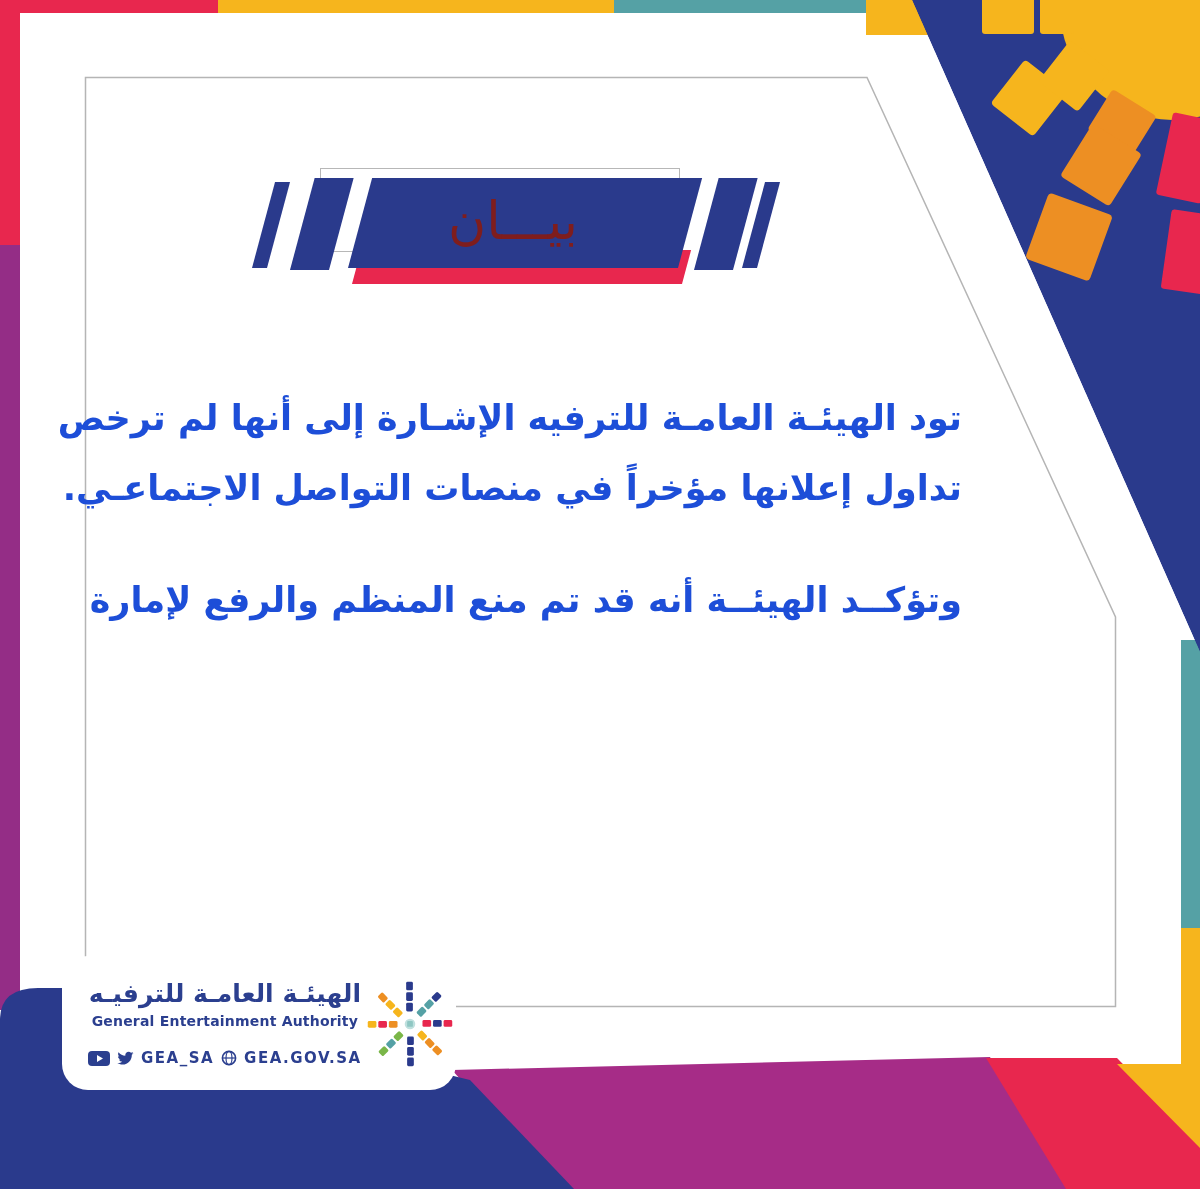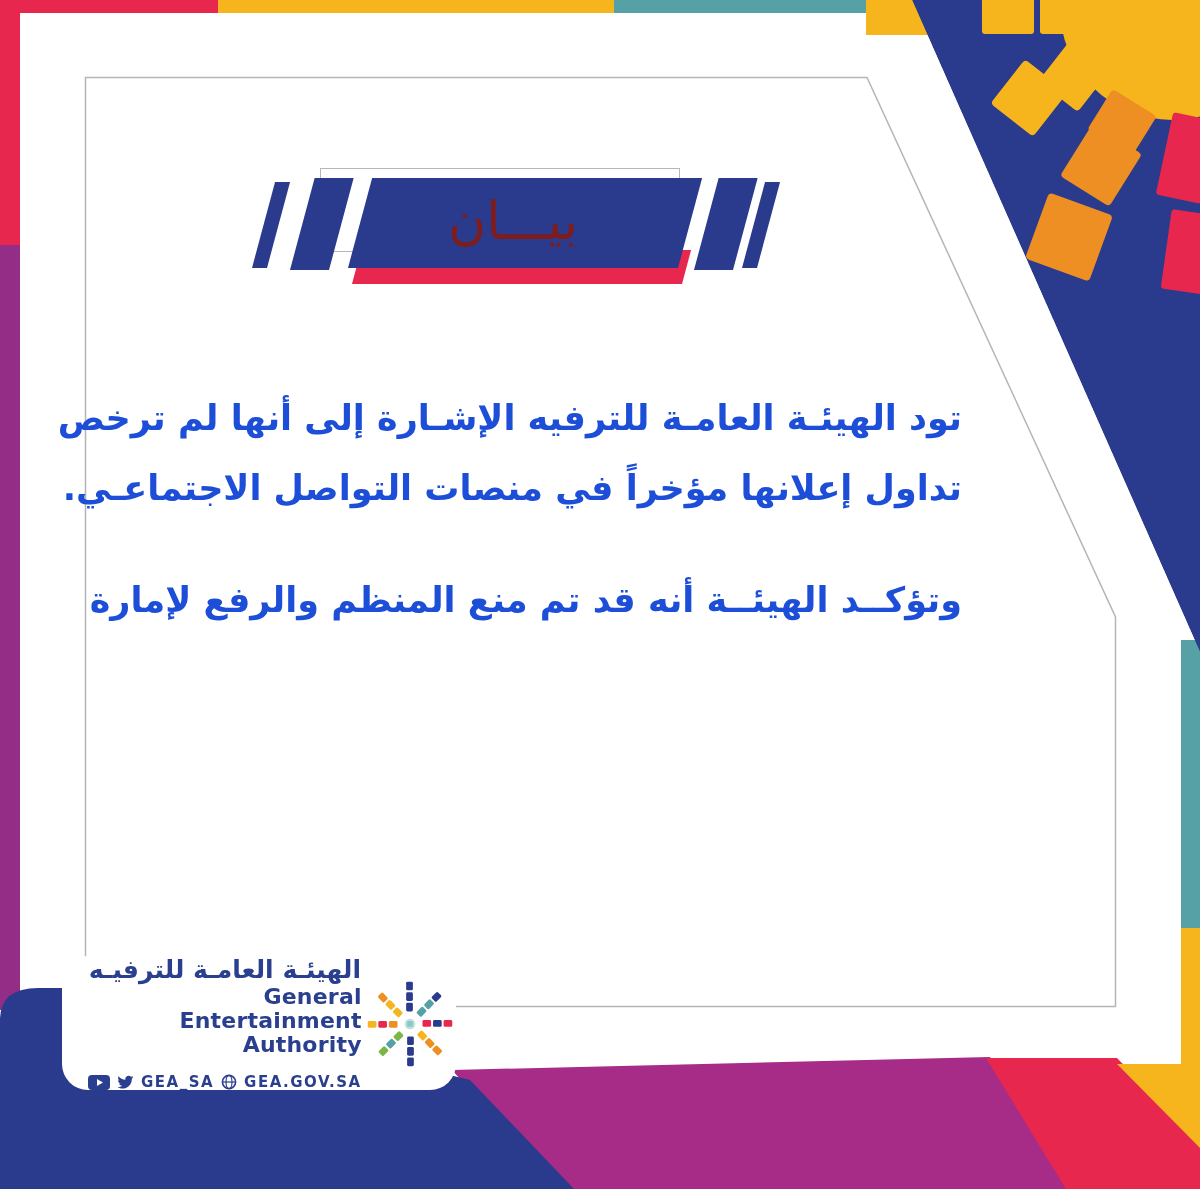--- a/index.html
+++ b/index.html
@@ -49,21 +49,21 @@
   
   .logo-box{
     position:absolute;left:62px;top:956px;width:394px;height:134px;z-index:6;
     background:#ffffff;border-radius:26px;display:flex;flex-direction:row;
     align-items:center;padding:0;box-sizing:border-box;
   }
   .logo-text-col{
     flex:1;padding:10px 0 10px 26px;color:#2b3f8f;
   }
   .logo-ar{direction:rtl;text-align:center;font-size:25px;font-weight:700;line-height:30px;}
-  .logo-en{text-align:right;font-size:22px;font-weight:700;letter-spacing:.2px;line-height:24px;}
+  .logo-en{text-align:center;font-size:14px;font-weight:700;letter-spacing:.2px;line-height:24px;}
   .logo-social{
     display:flex;align-items:center;justify-content:flex-end;
     gap:7px;margin-top:16px;font-size:15px;font-weight:700;letter-spacing:1.5px;
   }
   .logo-mark{width:96px;height:110px;flex:0 0 96px;margin:0 6px 0 0;}
   .soc-icon{display:inline-block;line-height:0;}
 </style>
 </head>
 <body>
 

